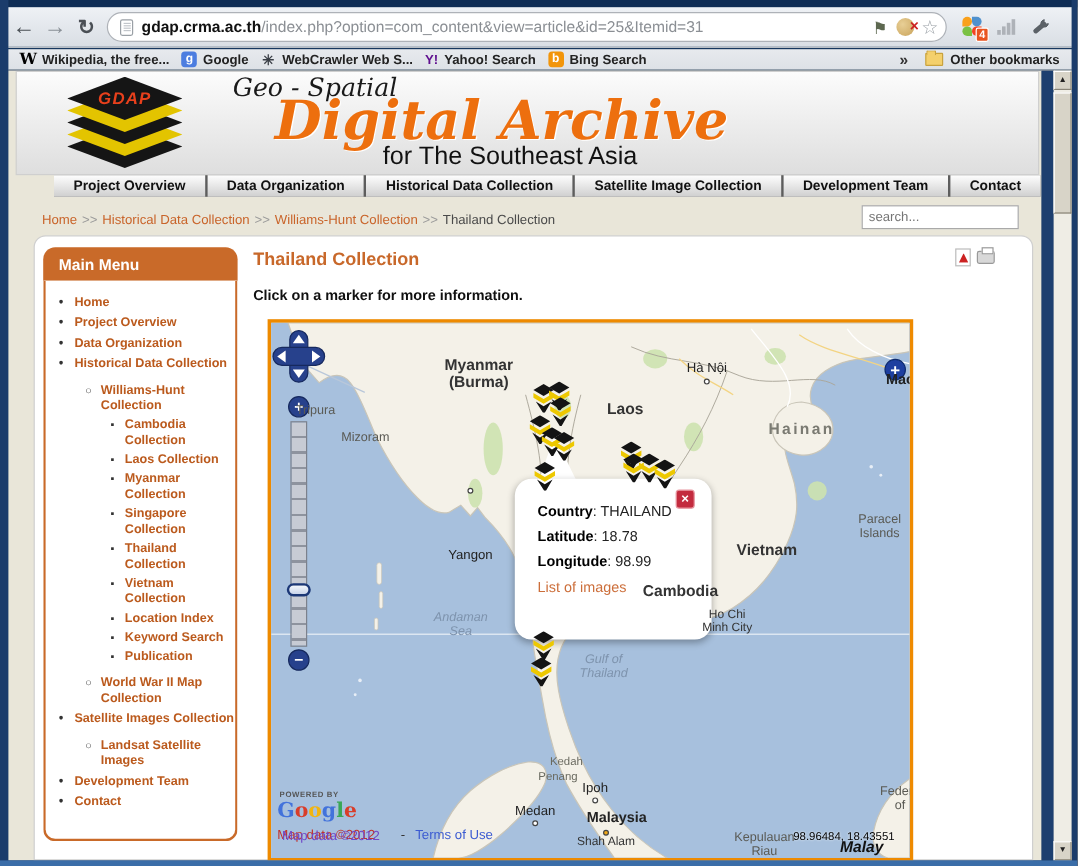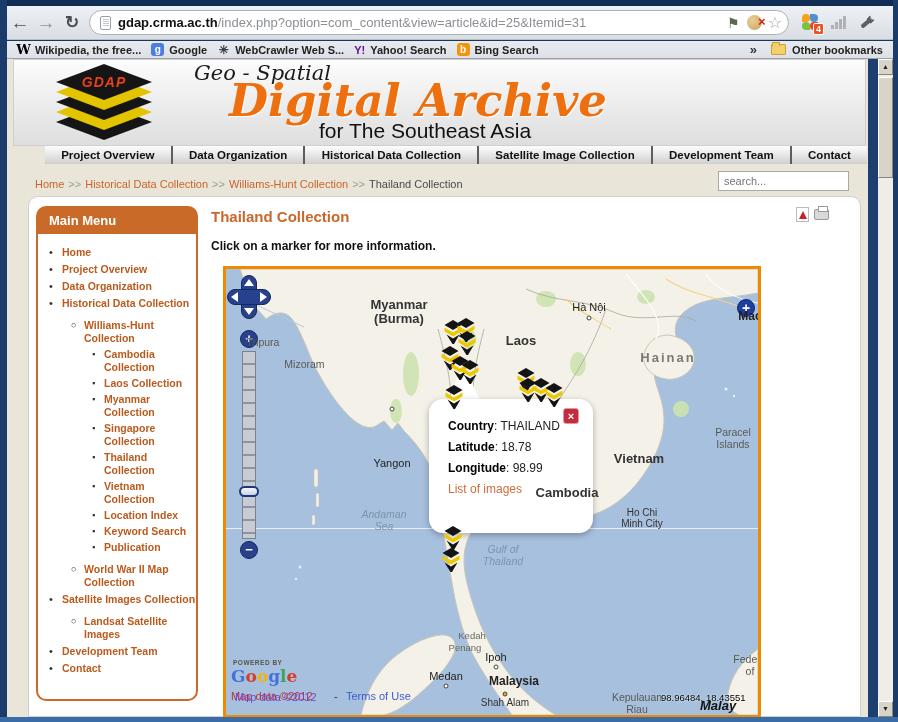--- a/index.html
+++ b/index.html
@@ -390,21 +390,21 @@
 (Burma)</div>
             <div class="lbl country" style="left: 295px; top: 72px;">Laos</div>
             <div class="lbl city" style="left: 363px; top: 38px;">Hà Nội</div>
             <span class="map-dot" style="left: 363px; top: 49px;"></span>
             <div class="lbl province" style="left: 442px; top: 89px;">Hainan</div>
             <div class="lbl country-sm" style="left: 531px; top: 48px;">Macau</div>
             <div class="lbl city" style="left: 166px; top: 151px; margin-top: 43px;">Yangon</div>
             <span class="map-dot" style="left: 166px; top: 140px;"></span>
             <div class="lbl country" style="left: 413px; top: 190px;">Vietnam</div>
             <div class="lbl country" style="left: 341px; top: 224px;">Cambodia</div>
-            <div class="lbl city-sm" style="left: 380px; top: 249px; margin-left: 36px;">Ho Chi
+            <div class="lbl city-sm" style="left: 380px; top: 249px;">Ho Chi
 Minh City</div>
             <div class="lbl sea" style="left: 158px; top: 252px;">Andaman
 Sea</div>
             <div class="lbl sea" style="left: 277px; top: 287px;">Gulf of
 Thailand</div>
             <div class="lbl region" style="left: 507px; top: 142px;">Paracel
 Islands</div>
             <div class="lbl small" style="left: 246px; top: 367px;">Kedah</div>
             <div class="lbl small" style="left: 239px; top: 379px;">Penang</div>
             <div class="lbl city" style="left: 270px; top: 388px;">Ipoh</div>

